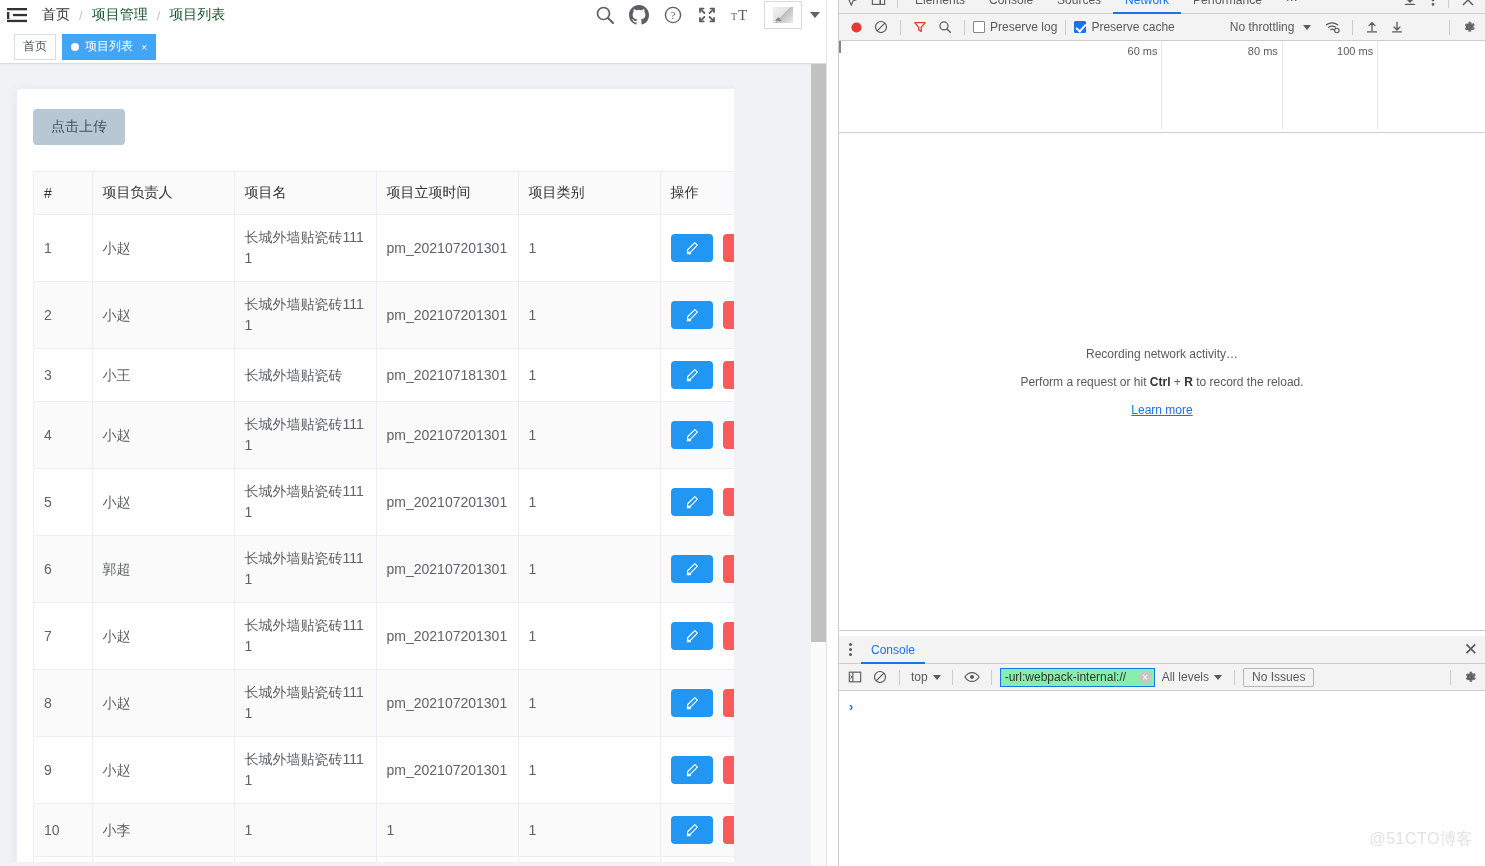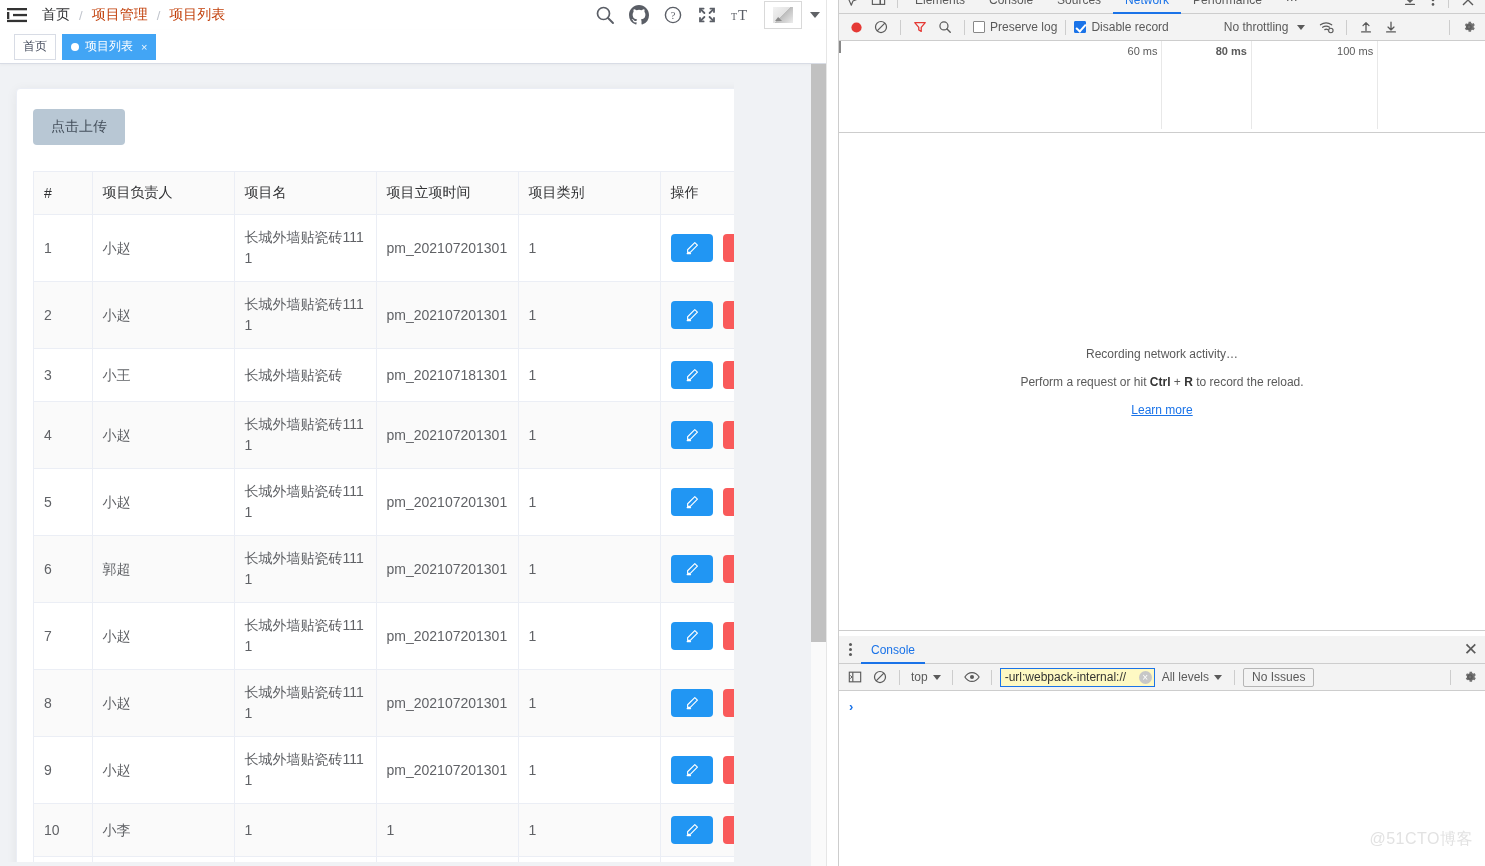--- a/index.html
+++ b/index.html
@@ -26,21 +26,21 @@
     display: flex; align-items: center;
     box-shadow: 0 1px 4px rgba(0,21,41,.08);
   }
   .hamburger {
     width: 34px; height: 30px; display:flex; align-items:center; justify-content:center;
     cursor: pointer;
   }
   .hamburger svg { display:block; }
 
   .breadcrumb { display:flex; align-items:center; font-size: 14px; margin-left: 8px; }
-  .bc-item { color: #c2410c; }
+  .bc-item { color: #14532d; }
   .bc-item.first { color: #303133; }
   .bc-sep { margin: 0 9px; color: #c0c4cc; font-size: 13px; }
 
   .nav-right {
     position:absolute; right: 6px; top:0; height:30px;
     display:flex; align-items:center; gap: 0px;
   }
   .nav-icon {
     width: 34px; height:30px; display:flex; align-items:center; justify-content:center;
     cursor:pointer; color:#5a5e66;
@@ -243,21 +243,21 @@
   .drawer-close { margin-left:auto; margin-right: 8px; cursor:pointer; font-size: 17px; color:#5a5a5a; line-height:1; }
 
   .console-toolbar {
     position:absolute; left:0; top:664px; width:647px; height:27px;
     background:#f3f3f3; border-bottom:1px solid #cdcdcd;
     display:flex; align-items:center; padding: 0 5px; gap: 3px;
   }
   .ctx-select { display:flex;align-items:center; color:#5a5a5a; cursor:pointer; padding:0 3px;}
   .filter-input {
     display:flex; align-items:center; height: 19px; width: 155px;
-    border: 1px solid #1a73e8; background:#fef9c3; padding: 0 2px 0 4px;
+    border: 1px solid #1a73e8; background:#86efac; padding: 0 2px 0 4px;
     font-size: 12px; color:#333; overflow:hidden; white-space:nowrap;
   }
   .filter-input .txt { flex:1; overflow:hidden; text-overflow: clip; white-space:nowrap; }
   .clear-x {
     width: 13px;height:13px;border-radius:50%;background:#c7c7c7;color:#fff;
     display:flex;align-items:center;justify-content:center; font-size:10px; cursor:pointer; flex:none;
   }
   .levels { display:flex;align-items:center; color:#5a5a5a; cursor:pointer; padding:0 4px; white-space:nowrap;}
   .issues-btn {
     border:1px solid #b6b6b6; background:#f3f3f3; color:#5a5a5a;
@@ -650,21 +650,21 @@
           </svg>
       </div>
       <div class="tb-sep"></div>
       <div class="tb-check">
         <span class="cbox"></span>
         <span>Preserve log</span>
       </div>
       <div class="tb-sep"></div>
       <div class="tb-check">
         <span class="cbox on"></span>
-        <span>Disable record</span>
+        <span>Preserve cache</span>
       </div>
       <div class="throttle">No throttling</div>
       <div class="tri-down"></div>
       <div class="tb-ico" style="margin-left:8px">
         <svg width="16" height="14" viewBox="0 0 17 15">
             <path d="M1.5 5.2a10 10 0 0112 0M3.8 7.8a6.6 6.6 0 017.4 0M6.2 10.3a3 3 0 013 0" stroke="#5a5a5a" stroke-width="1.3" fill="none" stroke-linecap="round"></path>
             <circle cx="12.6" cy="11.2" r="2.4" fill="none" stroke="#5a5a5a" stroke-width="1.2"></circle>
           </svg>
       </div>
       <div class="tb-sep"></div>
@@ -688,21 +688,21 @@
           </svg>
       </div>
     </div>
 
     <div class="dt-overview">
       <div class="ov-left-box"></div>
       <div class="ov-ruler" id="ov-ruler">
           <div class="ov-tick" style="left: 215.667px; width: 107.833px;">
             <span>60 ms</span>
           </div>
-          <div class="ov-tick" style="left: 305px; width: 107.833px; font-weight: bold;">
+          <div class="ov-tick" style="left: 336px; width: 107.833px;">
             <span>80 ms</span>
           </div>
           <div class="ov-tick" style="left: 431.333px; width: 107.833px;">
             <span>100 ms</span>
           </div>
         </div>
     </div>
 
     <div class="dt-body">
       <div class="empty-line">Recording network activity…</div>

